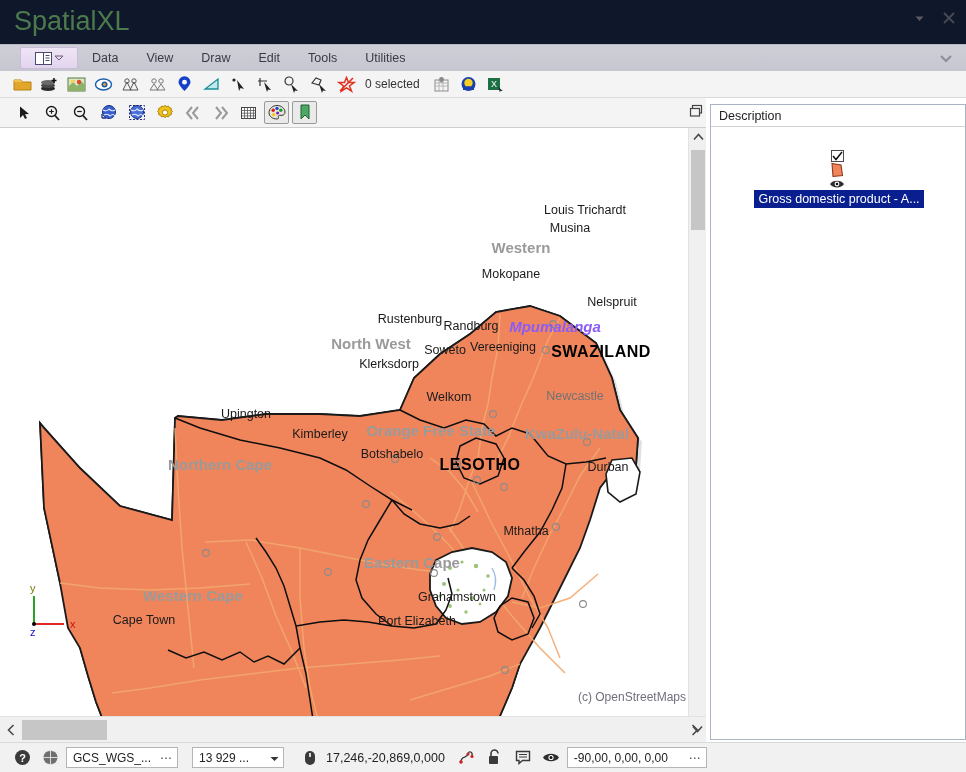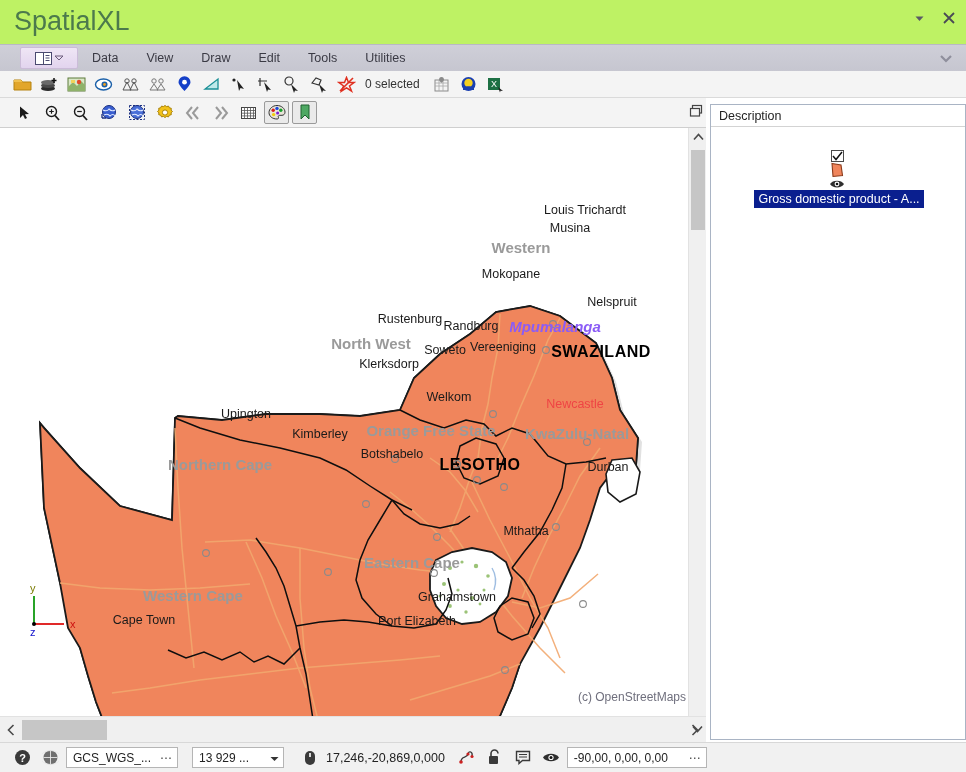--- a/index.html
+++ b/index.html
@@ -10,21 +10,21 @@
     background: #ffffff;
     font-family: "Liberation Sans", sans-serif;
     font-size: 12px;
     color: #222;
   }
   #app { position: relative; width: 966px; height: 772px; background:#fff; }
 
   
   .titlebar {
     position: absolute; left:0; top:0; width:966px; height:44px;
-    background:#bef264;
+    background:#0f172a;
   }
   .app-title {
     position:absolute; left:14px; top:6px;
     font-size:27px; color:#4c7a4c; font-weight:400;
     letter-spacing:0px;
     font-family:"Liberation Sans", sans-serif;
   }
   .win-btns { position:absolute; right:8px; top:9px; display:flex; gap:12px; align-items:center; }
   .win-btn { width:18px; height:18px; display:flex; align-items:center; justify-content:center;
              color:#5a5a66; cursor:pointer; }
@@ -534,21 +534,21 @@
         <div style="position: absolute; white-space: nowrap; transform: translate(-50%, -50%); left: 480px; top: 337px; font-size: 16px; font-weight: bold; color: rgb(0, 0, 0); letter-spacing: 0.5px;">LESOTHO</div>
         <div style="position: absolute; white-space: nowrap; transform: translate(-50%, -50%); left: 570px; top: 56px; font-size: 12.5px; color: rgb(26, 26, 26); margin-top: 44px;">Musina</div>
         <div style="position: absolute; white-space: nowrap; transform: translate(-50%, -50%); left: 585px; top: 82px; font-size: 12.5px; color: rgb(26, 26, 26);">Louis Trichardt</div>
         <div style="position: absolute; white-space: nowrap; transform: translate(-50%, -50%); left: 511px; top: 146px; font-size: 12.5px; color: rgb(26, 26, 26);">Mokopane</div>
         <div style="position: absolute; white-space: nowrap; transform: translate(-50%, -50%); left: 612px; top: 174px; font-size: 12.5px; color: rgb(26, 26, 26);">Nelspruit</div>
         <div style="position: absolute; white-space: nowrap; transform: translate(-50%, -50%); left: 410px; top: 191px; font-size: 12.5px; color: rgb(26, 26, 26);">Rustenburg</div>
         <div style="position: absolute; white-space: nowrap; transform: translate(-50%, -50%); left: 471px; top: 198px; font-size: 12.5px; color: rgb(26, 26, 26);">Randburg</div>
         <div style="position: absolute; white-space: nowrap; transform: translate(-50%, -50%); left: 503px; top: 219px; font-size: 12.5px; color: rgb(26, 26, 26);">Vereeniging</div>
         <div style="position: absolute; white-space: nowrap; transform: translate(-50%, -50%); left: 445px; top: 222px; font-size: 12.5px; color: rgb(26, 26, 26);">Soweto</div>
         <div style="position: absolute; white-space: nowrap; transform: translate(-50%, -50%); left: 389px; top: 236px; font-size: 12.5px; color: rgb(26, 26, 26);">Klerksdorp</div>
-        <div style="position: absolute; white-space: nowrap; transform: translate(-50%, -50%); left: 575px; top: 276px; font-size: 12.5px; color: #ef4444;">Newcastle</div>
+        <div style="position: absolute; white-space: nowrap; transform: translate(-50%, -50%); left: 575px; top: 268px; font-size: 12.5px; color: #737373;">Newcastle</div>
         <div style="position: absolute; white-space: nowrap; transform: translate(-50%, -50%); left: 449px; top: 269px; font-size: 12.5px; color: rgb(26, 26, 26);">Welkom</div>
         <div style="position: absolute; white-space: nowrap; transform: translate(-50%, -50%); left: 246px; top: 286px; font-size: 12.5px; color: rgb(26, 26, 26);">Upington</div>
         <div style="position: absolute; white-space: nowrap; transform: translate(-50%, -50%); left: 320px; top: 306px; font-size: 12.5px; color: rgb(26, 26, 26);">Kimberley</div>
         <div style="position: absolute; white-space: nowrap; transform: translate(-50%, -50%); left: 392px; top: 326px; font-size: 12.5px; color: rgb(26, 26, 26);">Botshabelo</div>
         <div style="position: absolute; white-space: nowrap; transform: translate(-50%, -50%); left: 608px; top: 339px; font-size: 12.5px; color: rgb(26, 26, 26);">Durban</div>
         <div style="position: absolute; white-space: nowrap; transform: translate(-50%, -50%); left: 526px; top: 403px; font-size: 12.5px; color: rgb(26, 26, 26);">Mthatha</div>
         <div style="position: absolute; white-space: nowrap; transform: translate(-50%, -50%); left: 457px; top: 469px; font-size: 12.5px; color: rgb(26, 26, 26);">Grahamstown</div>
         <div style="position: absolute; white-space: nowrap; transform: translate(-50%, -50%); left: 144px; top: 492px; font-size: 12.5px; color: rgb(26, 26, 26);">Cape Town</div>
         <div style="position: absolute; white-space: nowrap; transform: translate(-50%, -50%); left: 417px; top: 493px; font-size: 12.5px; color: rgb(26, 26, 26);">Port Elizabeth</div>
       </div>

